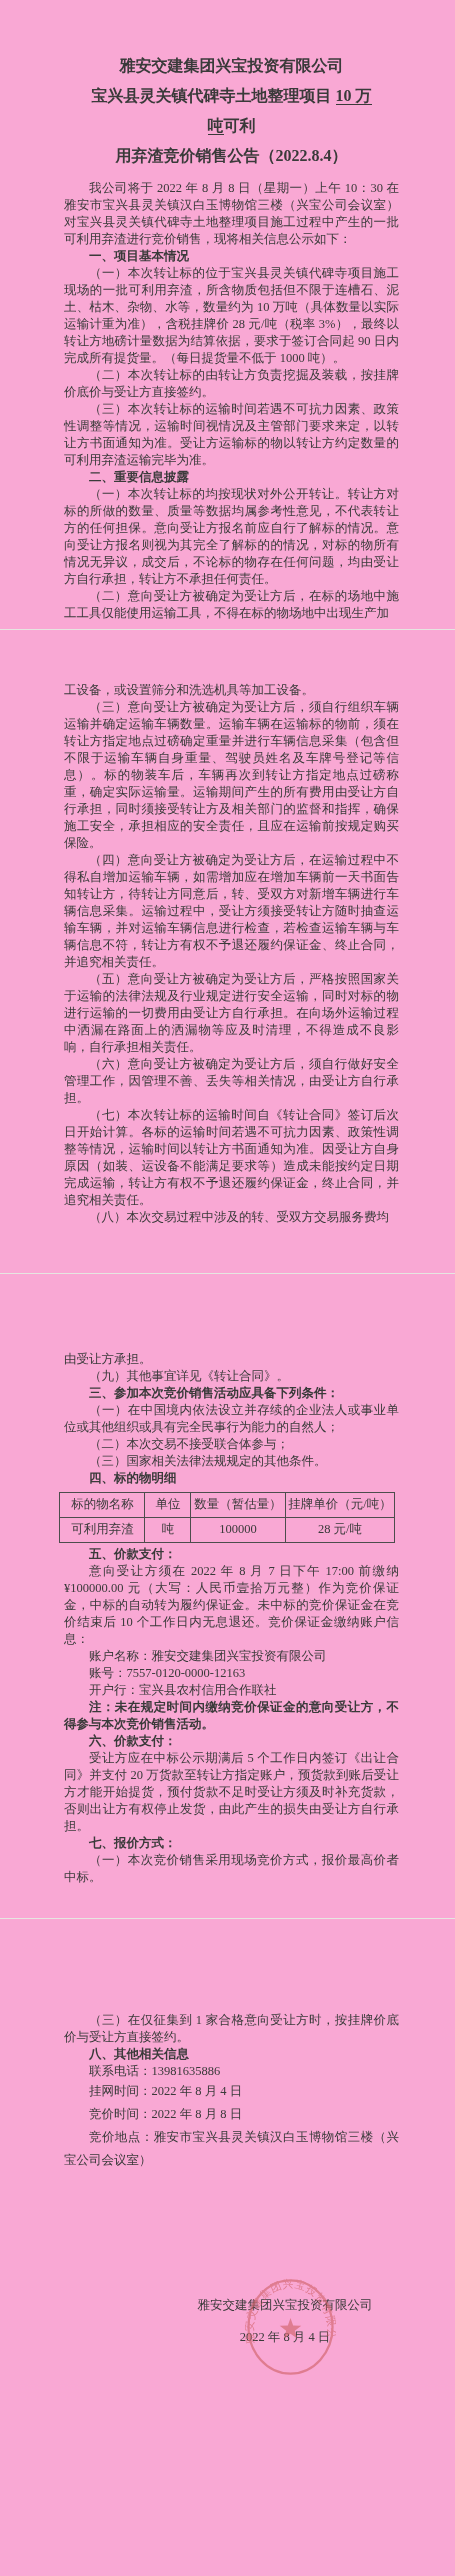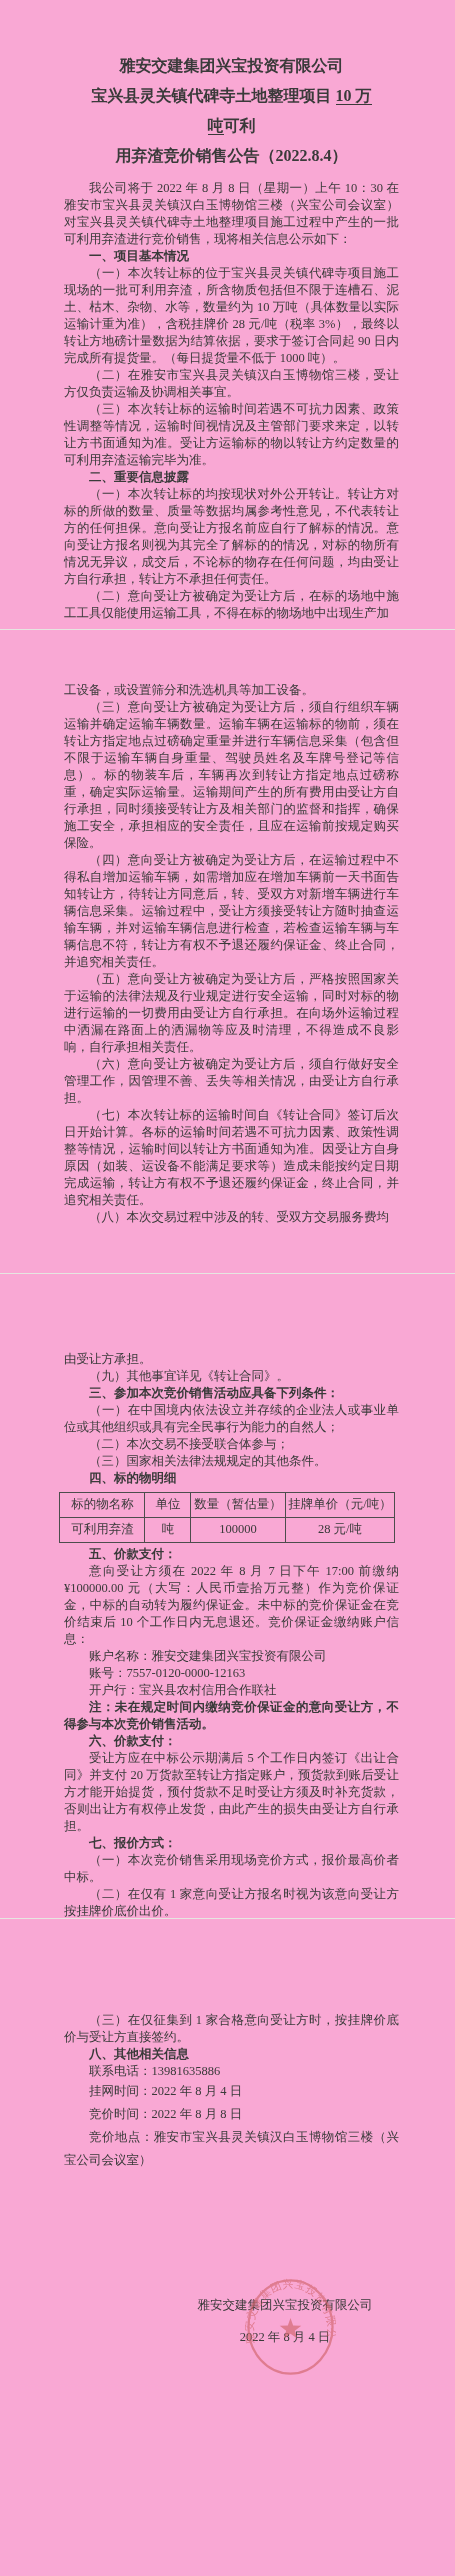--- a/index.html
+++ b/index.html
@@ -94,21 +94,21 @@
 <div class="page" id="page1">
   <div class="content">
     <div class="doc-title">
       <div>雅安交建集团兴宝投资有限公司</div>
       <div><span>宝兴县灵关镇代碑寺土地整理项目 </span><span class="u">10 万吨</span><span>可利</span></div>
       <div>用弃渣竞价销售公告（2022.8.4）</div>
     </div>
     <p class="body">我公司将于 2022 年 8 月 8 日（星期一）上午 10：30 在雅安市宝兴县灵关镇汉白玉博物馆三楼（兴宝公司会议室）对宝兴县灵关镇代碑寺土地整理项目施工过程中产生的一批可利用弃渣进行竞价销售，现将相关信息公示如下：</p>
     <p class="hd">一、项目基本情况</p>
     <p class="body">（一）本次转让标的位于宝兴县灵关镇代碑寺项目施工现场的一批可利用弃渣，所含物质包括但不限于连槽石、泥土、枯木、杂物、水等，数量约为 10 万吨（具体数量以实际运输计重为准），含税挂牌价 28 元/吨（税率 3%），最终以转让方地磅计量数据为结算依据，要求于签订合同起 90 日内完成所有提货量。（每日提货量不低于 1000 吨）。</p>
-    <p class="body">（二）在雅安市宝兴县灵关镇汉白玉博物馆三楼，受让方仅负责运输及协调相关事宜。</p>
+    <p class="body">（二）本次转让标的由转让方负责挖掘及装载，按挂牌价底价与受让方直接签约。</p>
     <p class="body">（三）本次转让标的运输时间若遇不可抗力因素、政策性调整等情况，运输时间视情况及主管部门要求来定，以转让方书面通知为准。受让方运输标的物以转让方约定数量的可利用弃渣运输完毕为准。</p>
     <p class="hd">二、重要信息披露</p>
     <p class="body">（一）本次转让标的均按现状对外公开转让。转让方对标的所做的数量、质量等数据均属参考性意见，不代表转让方的任何担保。意向受让方报名前应自行了解标的情况。意向受让方报名则视为其完全了解标的的情况，对标的物所有情况无异议，成交后，不论标的物存在任何问题，均由受让方自行承担，转让方不承担任何责任。</p>
     <p class="body">（二）意向受让方被确定为受让方后，在标的场地中施工工具仅能使用运输工具，不得在标的物场地中出现生产加</p>
   </div>
 </div>
 
 <div class="page" id="page2">
   <div class="content">
     <p class="body cont">工设备，或设置筛分和洗选机具等加工设备。</p>
@@ -155,21 +155,20 @@
     <p class="hd">五、价款支付：</p>
     <p class="body">意向受让方须在 2022 年 8 月 7 日下午 17:00 前缴纳 ¥100000.00 元（大写：人民币壹拾万元整）作为竞价保证金，中标的自动转为履约保证金。未中标的竞价保证金在竞价结束后 10 个工作日内无息退还。竞价保证金缴纳账户信息：</p>
     <p class="body">账户名称：雅安交建集团兴宝投资有限公司</p>
     <p class="body">账号：7557-0120-0000-12163</p>
     <p class="body">开户行：宝兴县农村信用合作联社</p>
     <p class="body note">注：未在规定时间内缴纳竞价保证金的意向受让方，不得参与本次竞价销售活动。</p>
     <p class="hd">六、价款支付：</p>
     <p class="body">受让方应在中标公示期满后 5 个工作日内签订《出让合同》并支付 20 万货款至转让方指定账户，预货款到账后受让方才能开始提货，预付货款不足时受让方须及时补充货款，否则出让方有权停止发货，由此产生的损失由受让方自行承担。</p>
     <p class="hd">七、报价方式：</p>
     <p class="body">（一）本次竞价销售采用现场竞价方式，报价最高价者中标。</p>
-    <p class="body">（二）在仅有 1 家意向受让方报名时视为该意向受让方按挂牌价底价出价。</p>
   </div>
 </div>
 
 <div class="page" id="page4">
   <div class="content">
     <p class="body">（三）在仅征集到 1 家合格意向受让方时，按挂牌价底价与受让方直接签约。</p>
     <p class="hd">八、其他相关信息</p>
     <p class="body">联系电话：13981635886</p>
     <p class="body sp">挂网时间：2022 年 8 月 4 日</p>
     <p class="body sp">竞价时间：2022 年 8 月 8 日</p>

